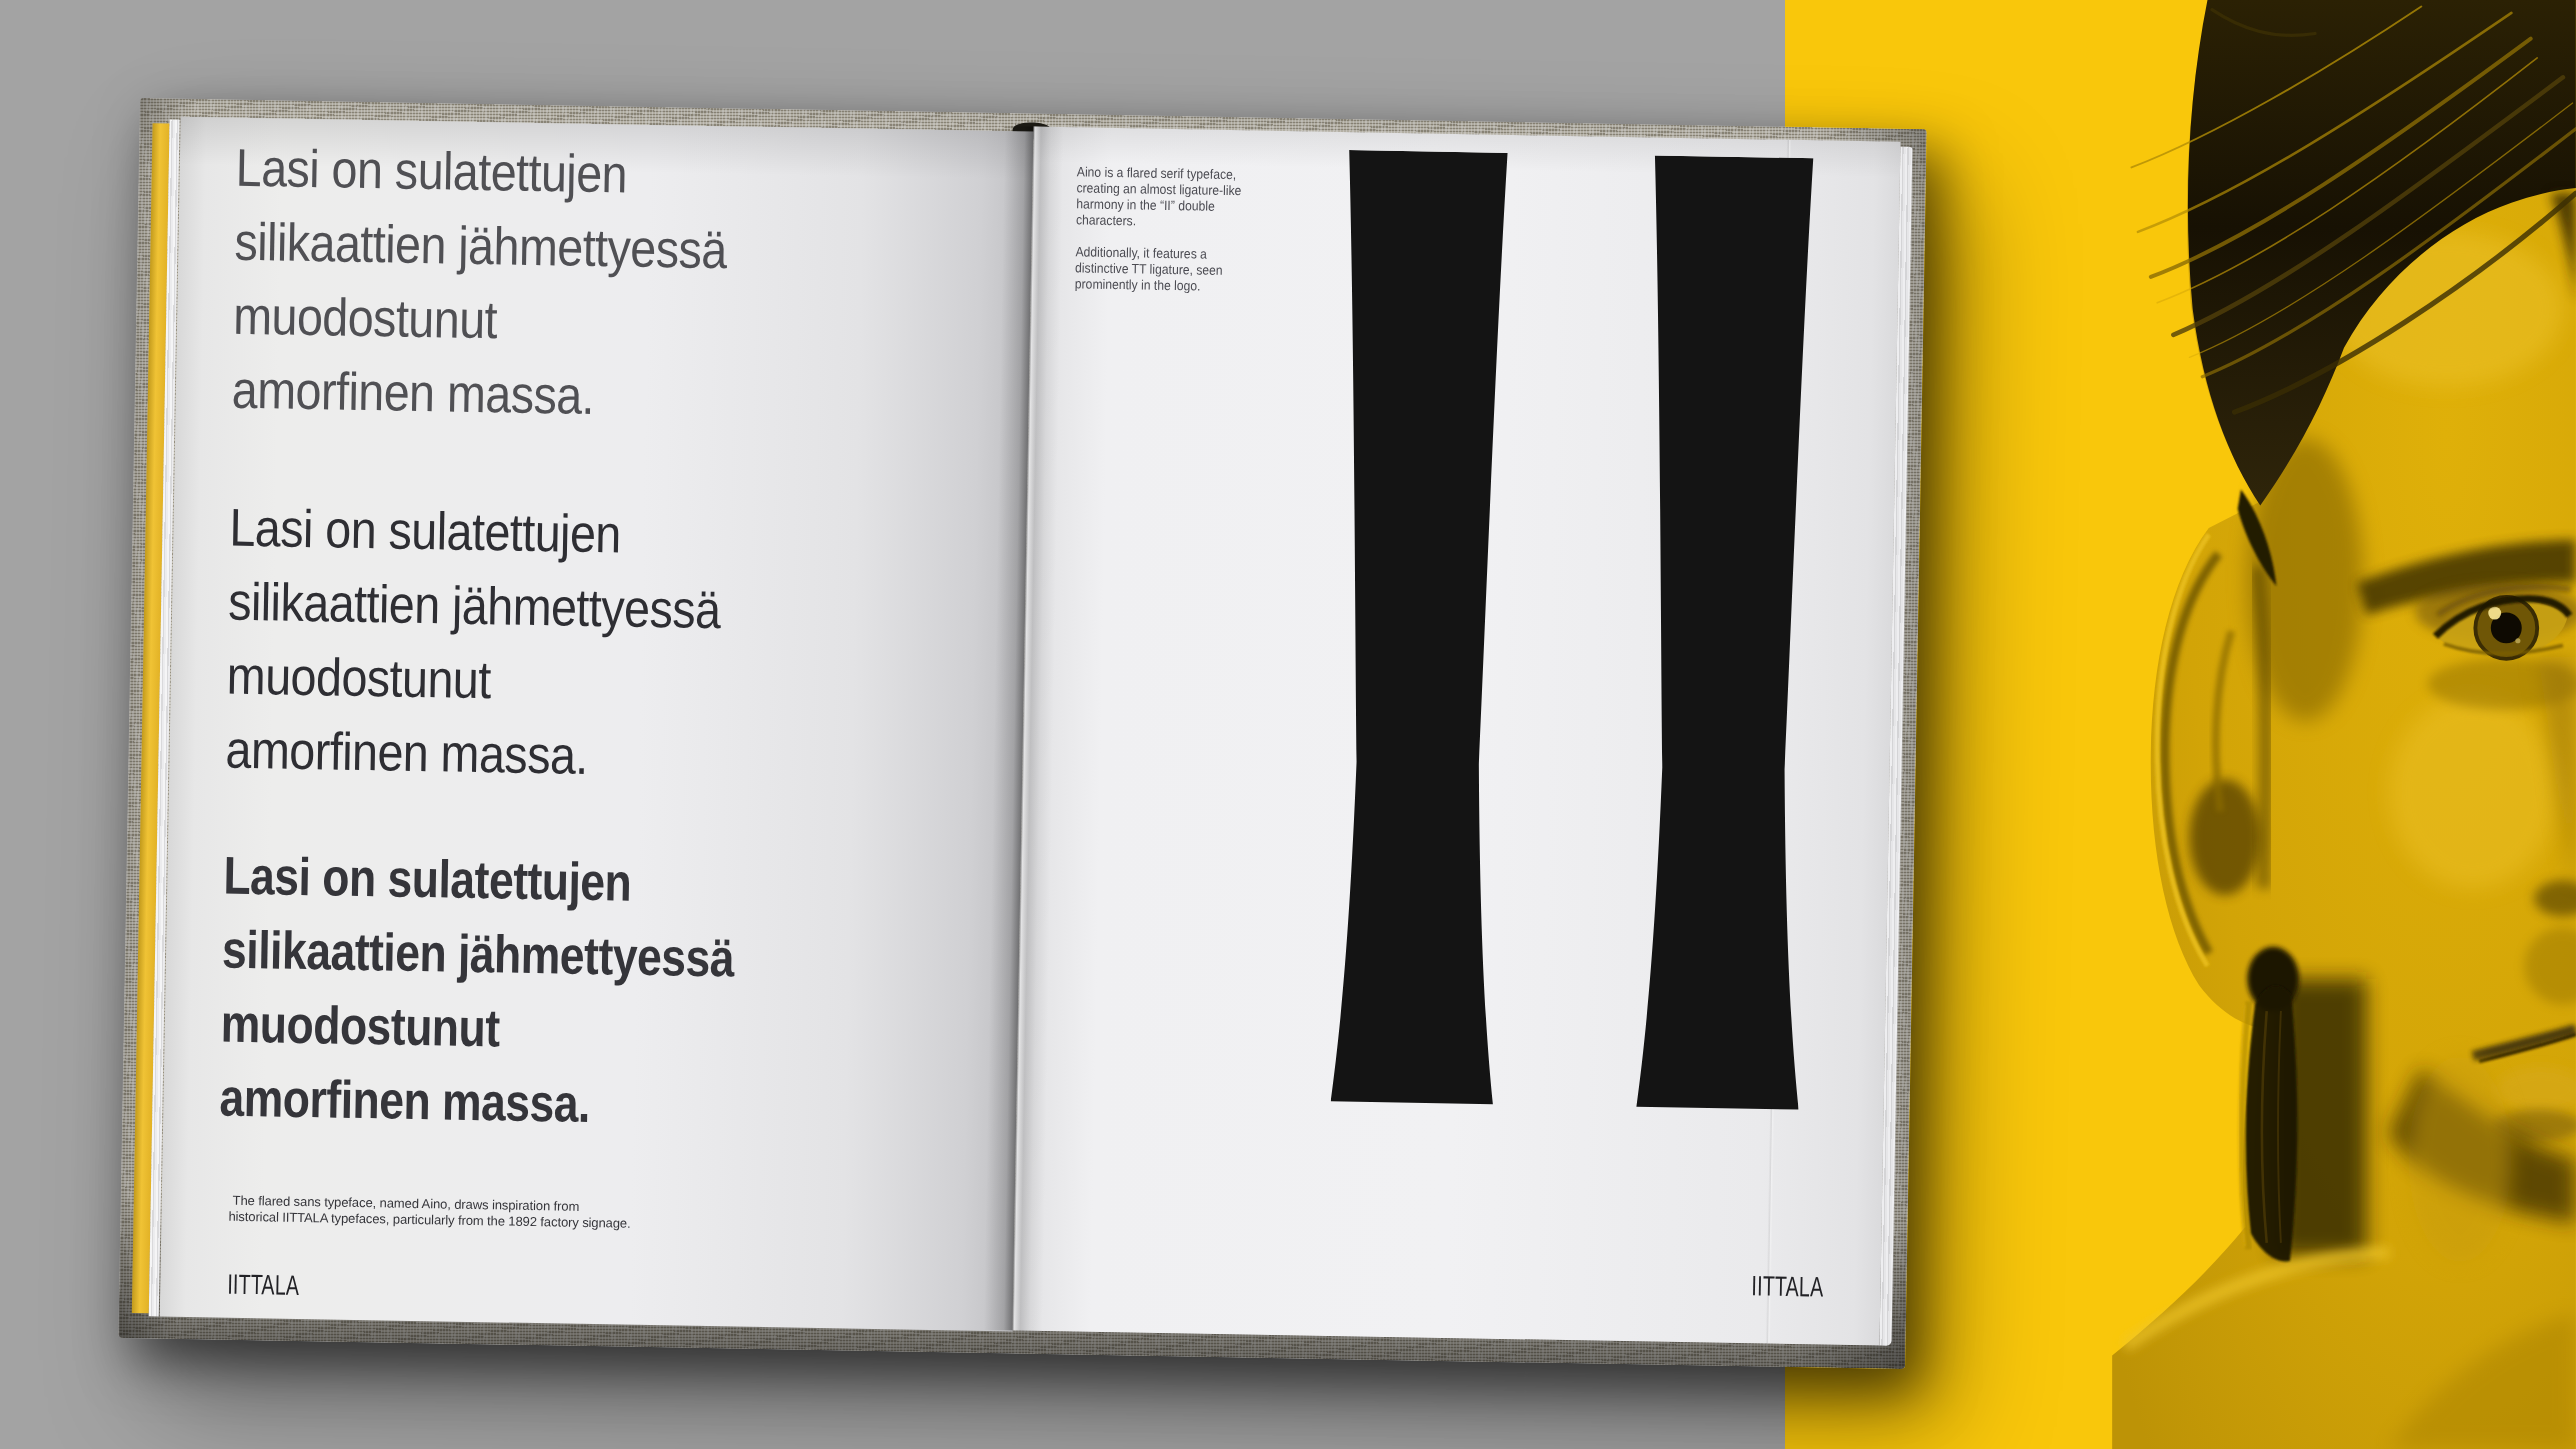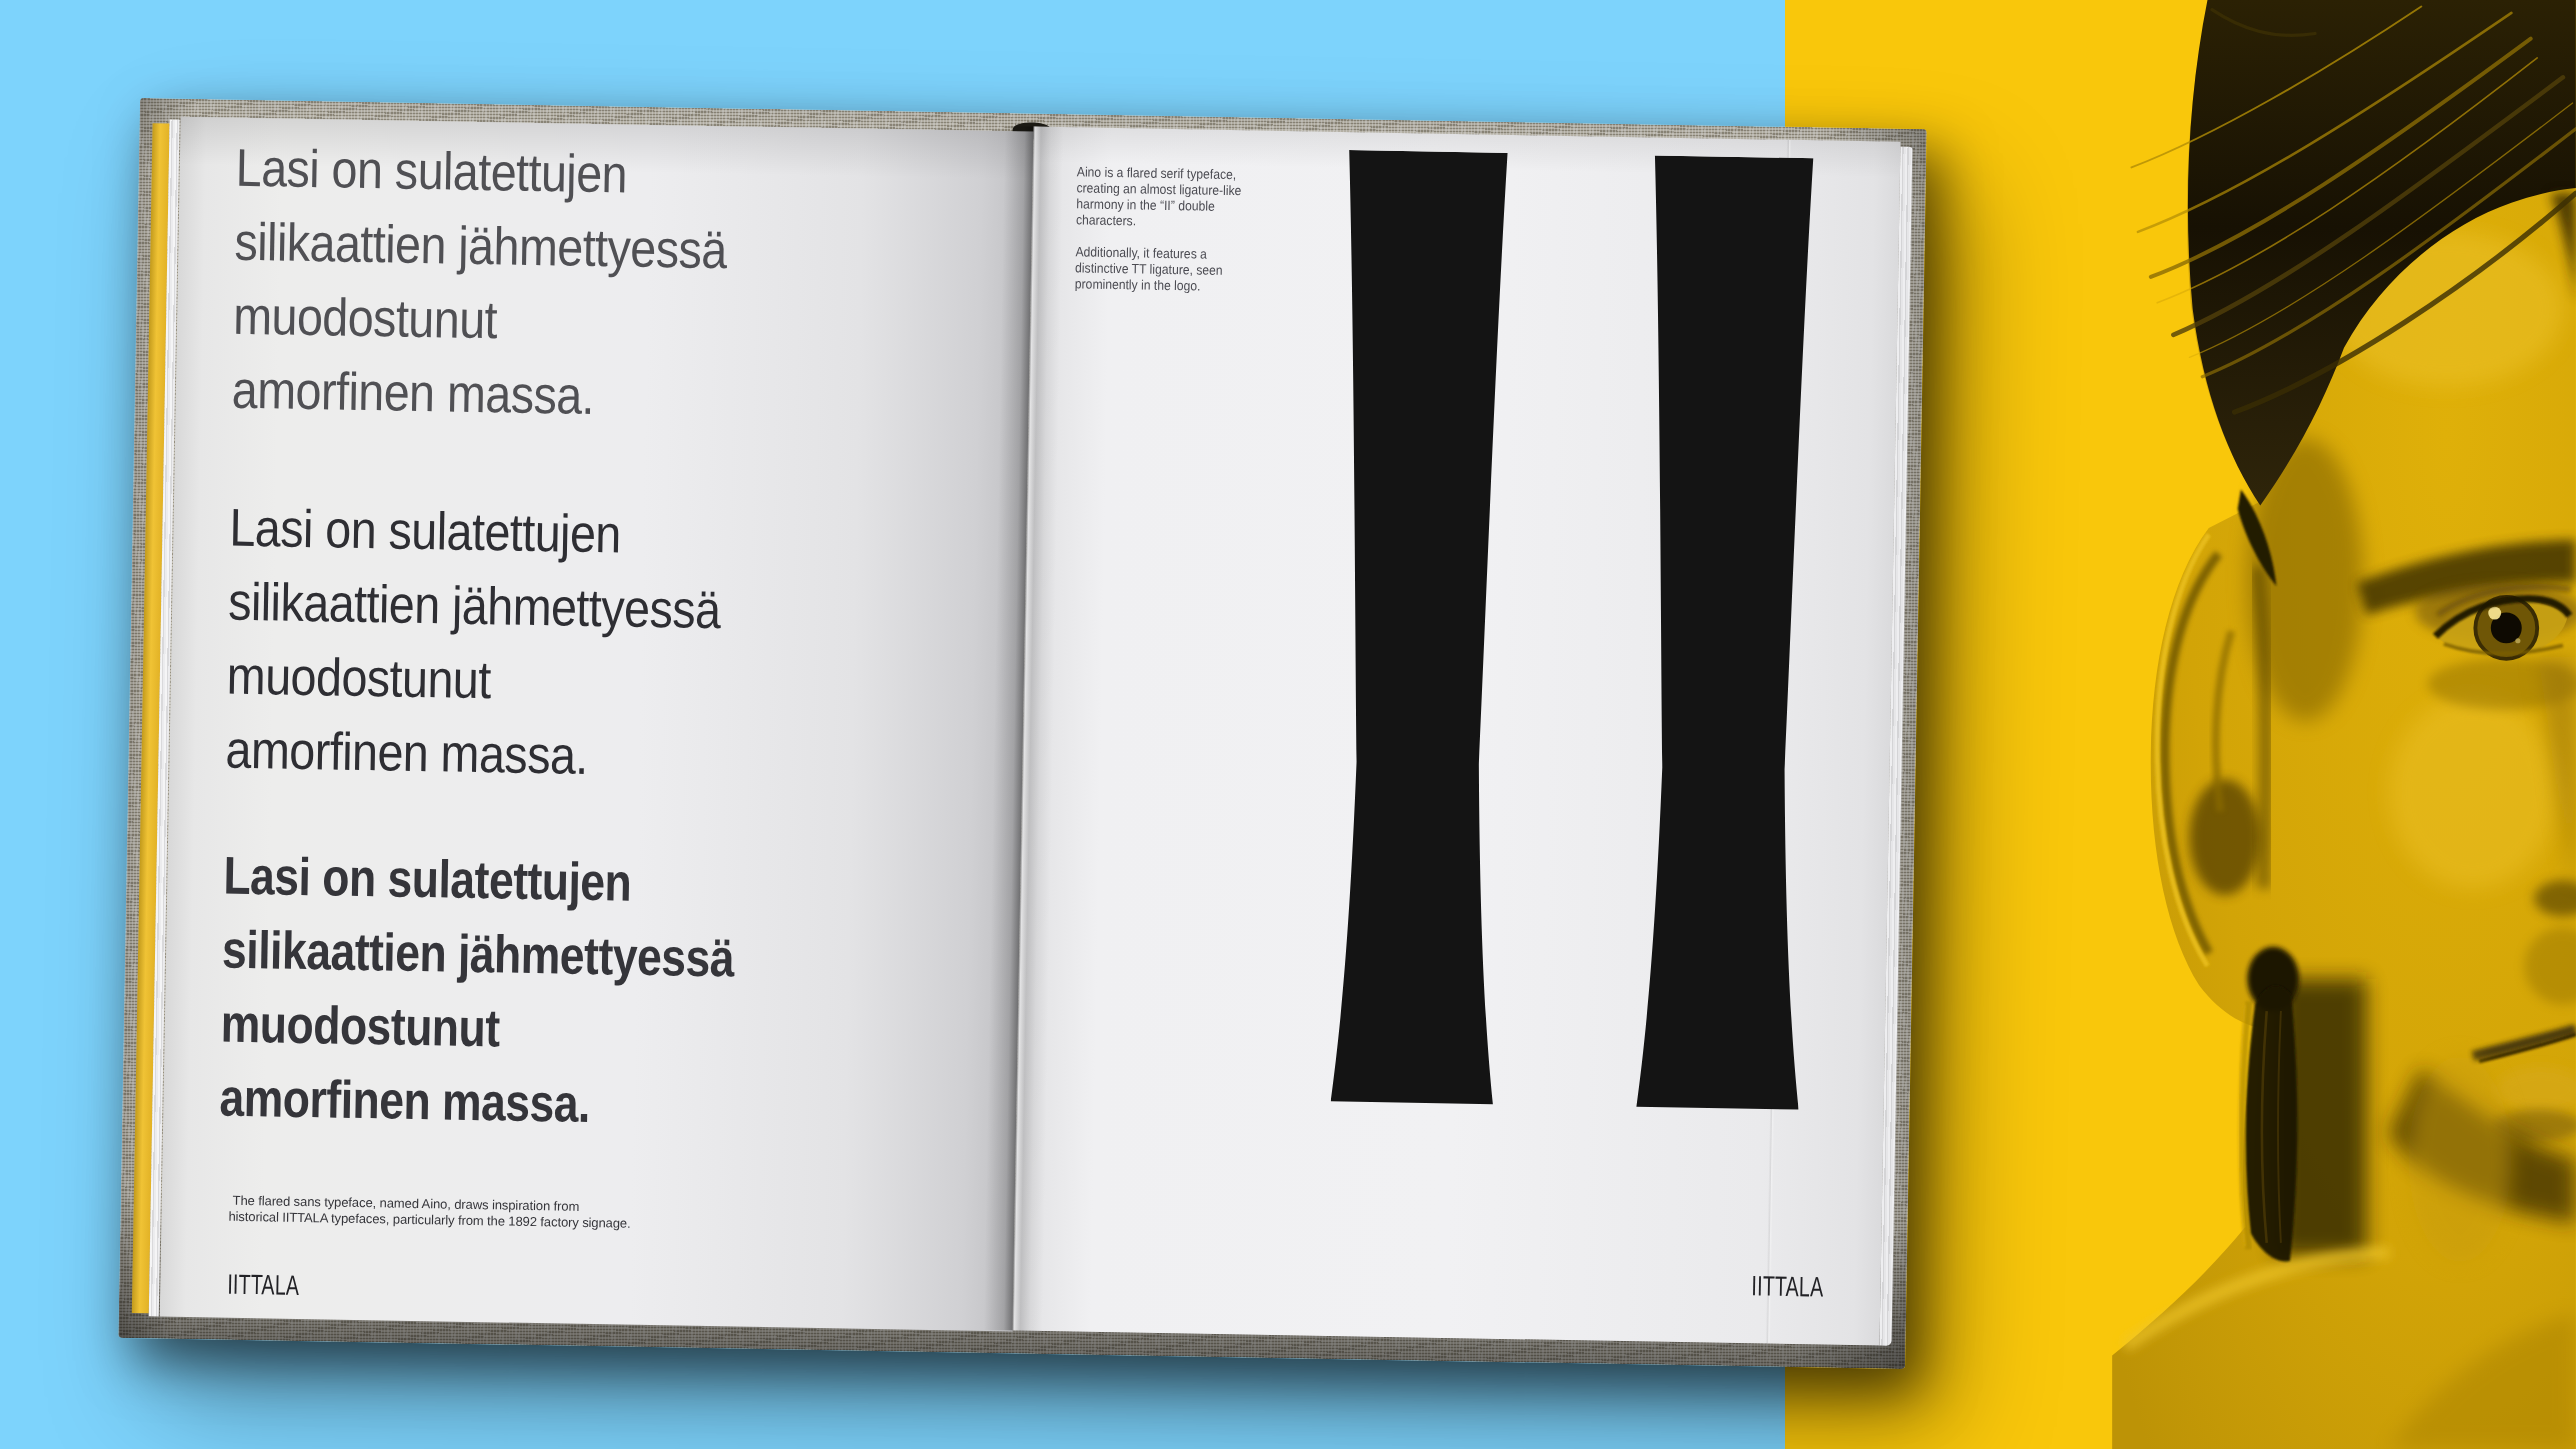--- a/index.html
+++ b/index.html
@@ -1,17 +1,17 @@
 <!DOCTYPE html>
 <html style="font-size:10.3px"><head>
 <meta charset="utf-8">
 <style>
   html,body{margin:0;padding:0;background:#000;width:2576px;height:1449px;overflow:hidden;
             font-family:"Liberation Sans", sans-serif;}
-  .stage{position:relative;width:2148px;height:1449px;background:#7dd3fc;}
+  .stage{position:relative;width:2148px;height:1449px;background:#a3a3a3;}
 
   
   .yellow-panel{position:absolute;left:1785px;top:0;width:791px;height:1449px;background:#F9C70B;}
   .portrait{position:absolute;left:2112px;top:0;width:464px;height:1449px;}
 
   
   .book{position:absolute;left:140px;top:98px;width:1787px;height:1240px;
         transform:rotate(1deg);transform-origin:0 0;
         box-shadow:15.5px 23px 52px rgba(0,0,0,.55), 39px 58px 109px rgba(0,0,0,.35);
         border-radius:3.9px;}

